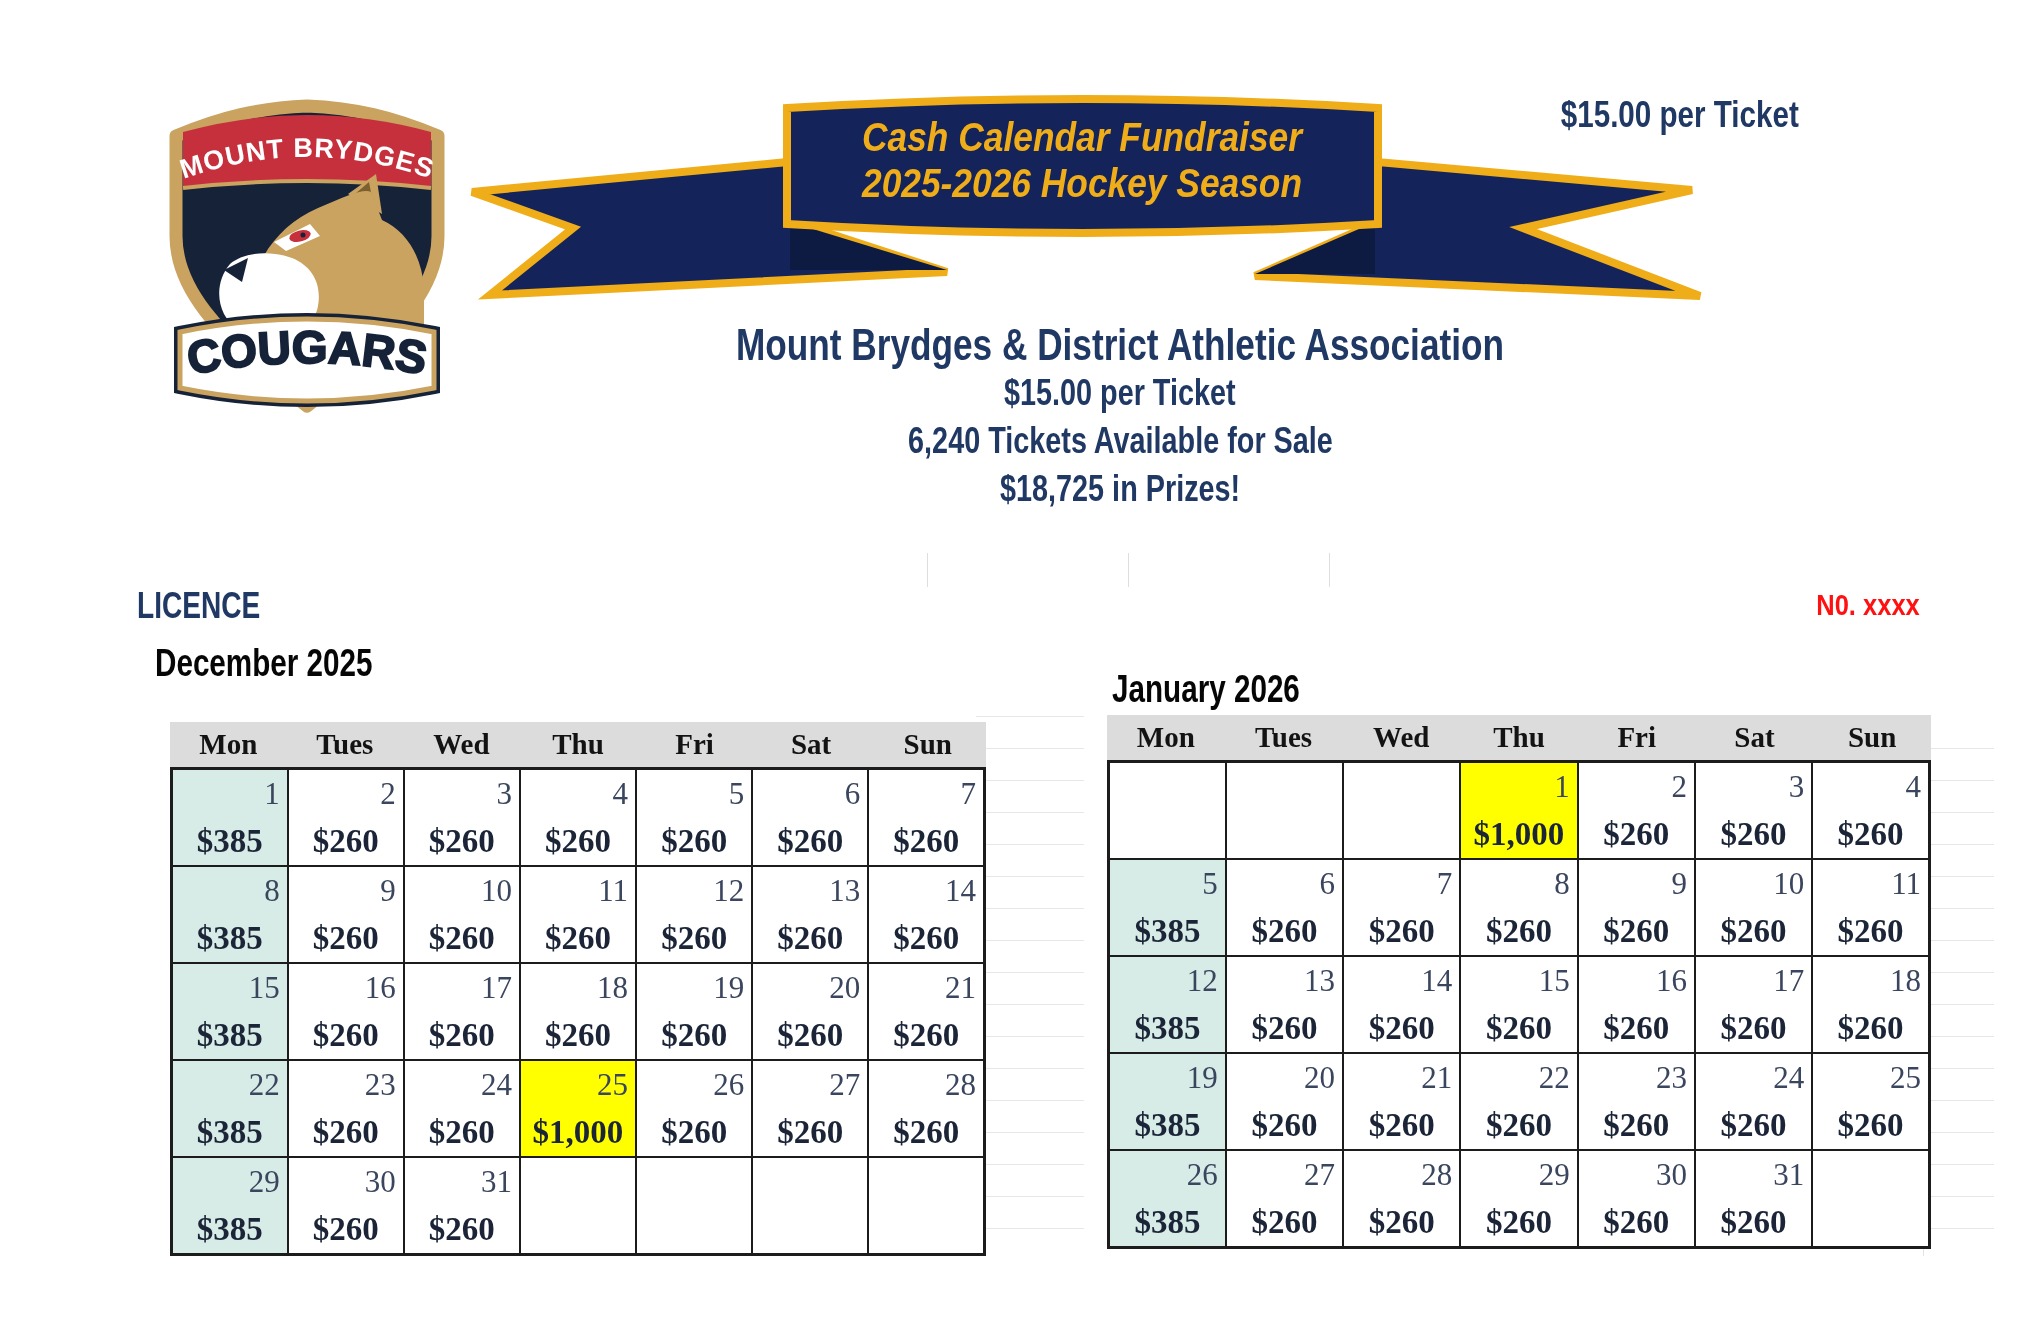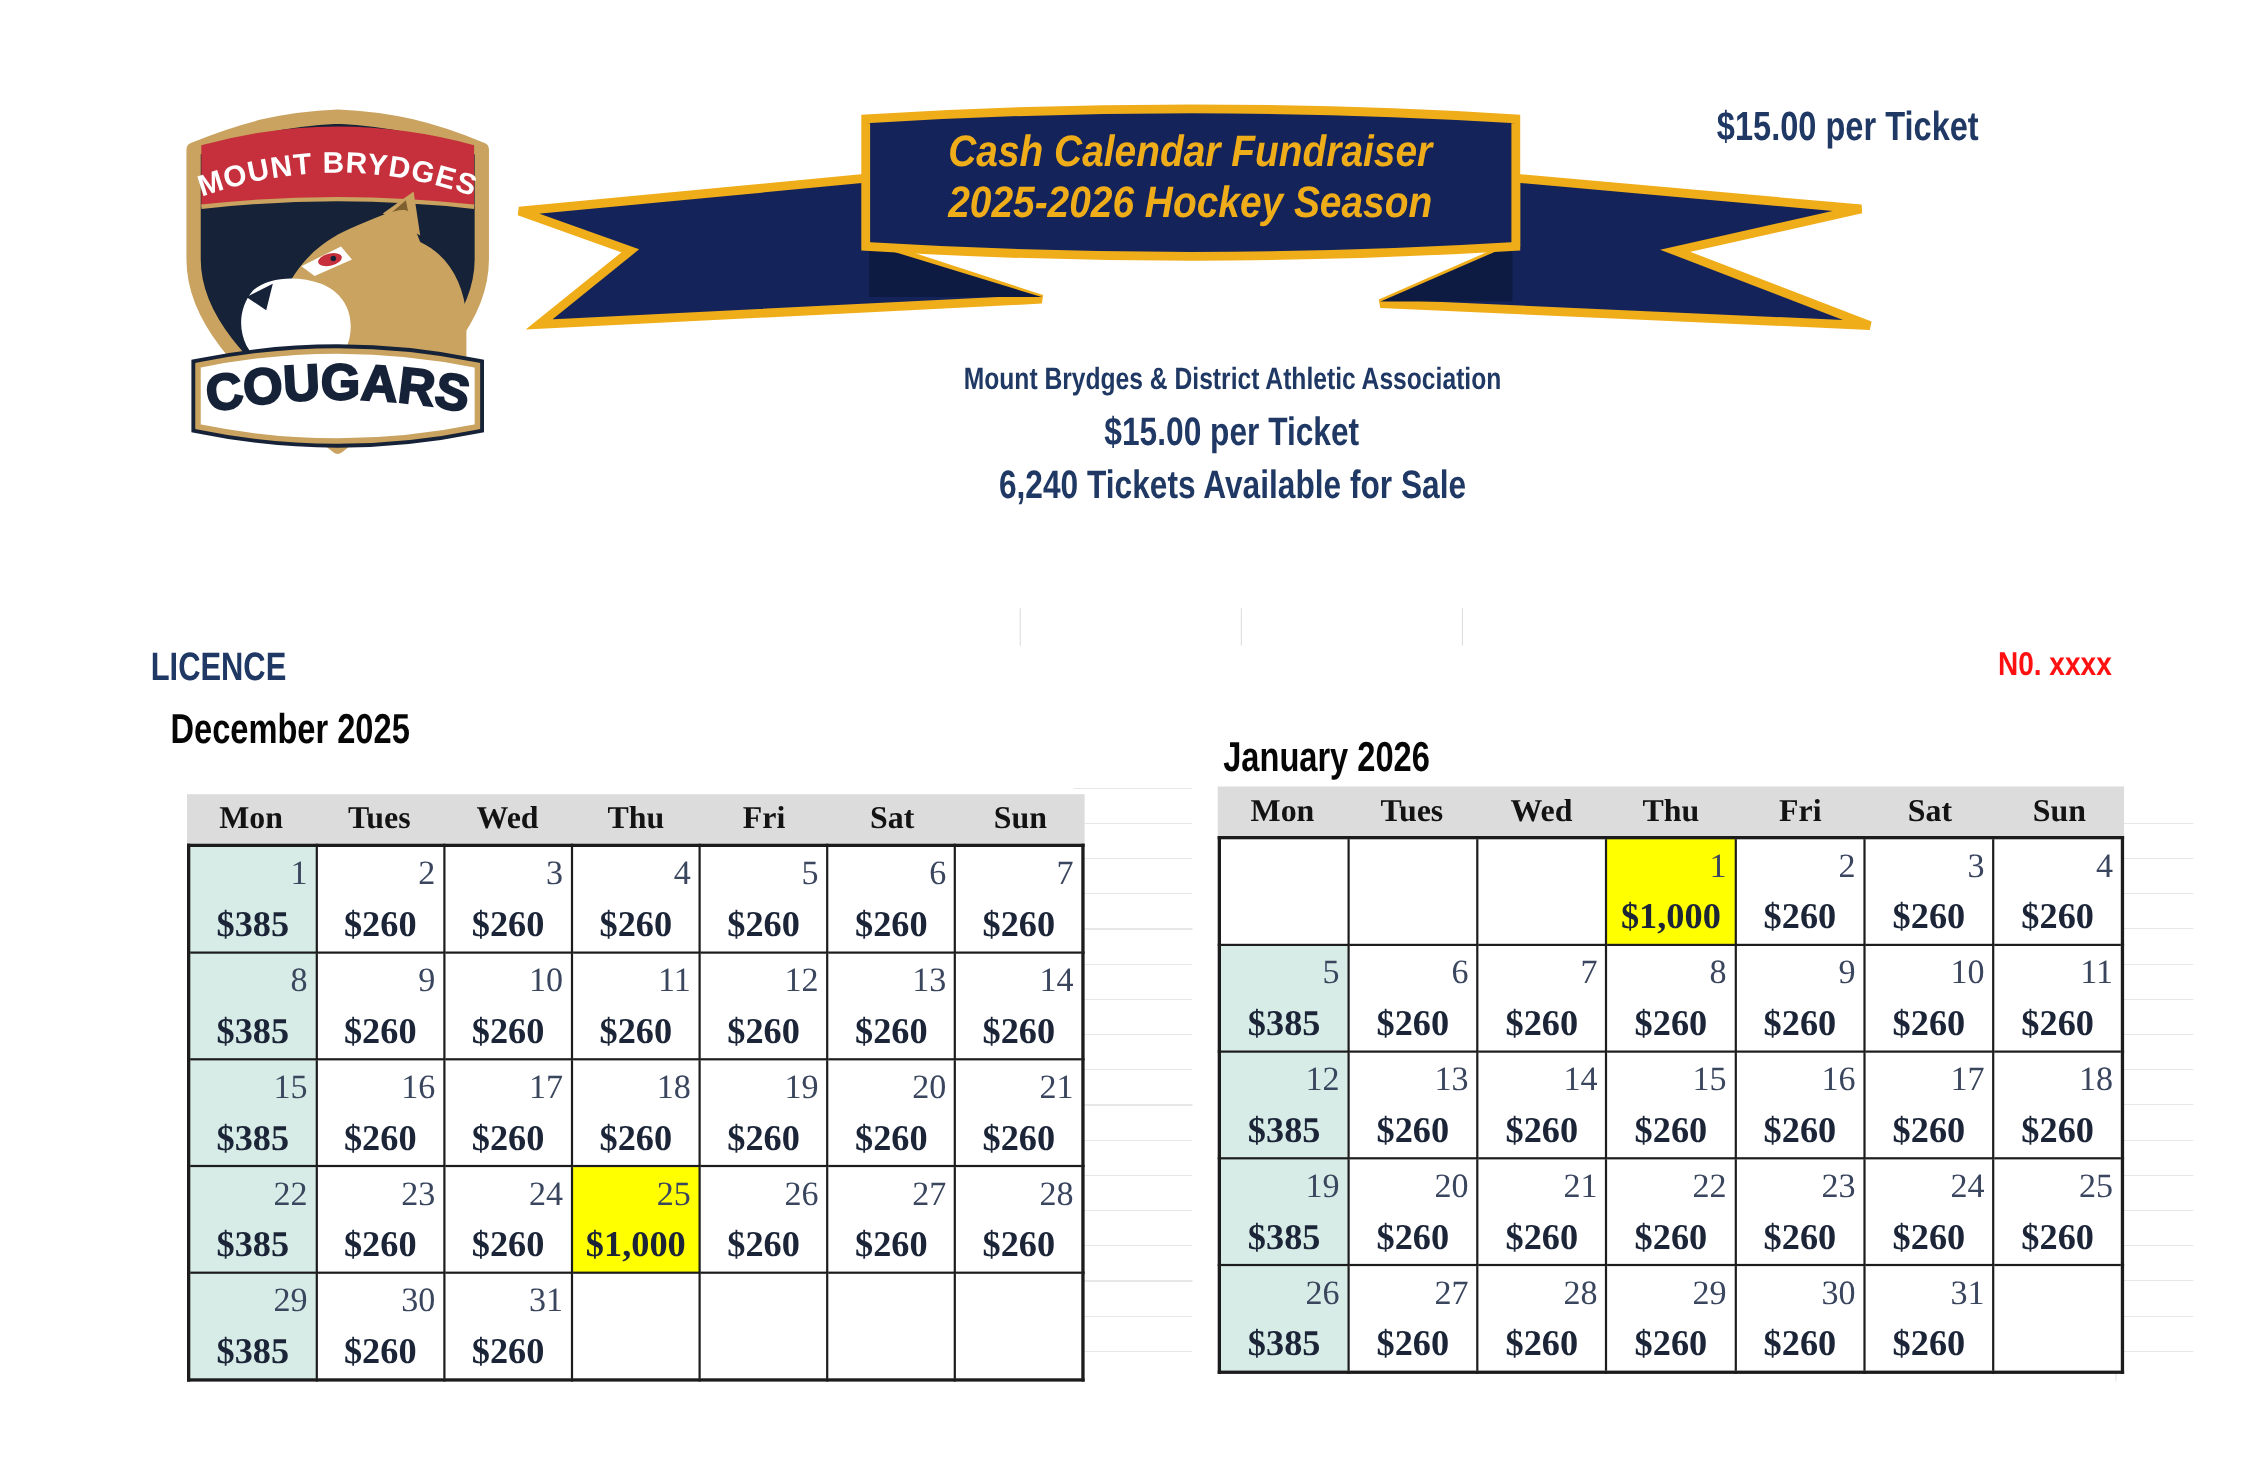--- a/index.html
+++ b/index.html
@@ -10,21 +10,21 @@
   .cond-l{display:inline-block;transform:scaleX(.78);transform-origin:left center;white-space:nowrap;}
   .cond-r{display:inline-block;transform:scaleX(.85);transform-origin:right center;white-space:nowrap;}
 
   
   .ticket-top{left:1430px;top:94px;width:500px;text-align:center;
               font-size:37px;font-weight:bold;color:var(--text_navy,#1f3864);}
 
   
   .org-block{left:620px;top:321px;width:1000px;text-align:center;color:var(--text_navy,#1f3864);}
   .org-line{height:48px;line-height:48px;font-size:36px;font-weight:bold;}
-  .org-line.h1{font-size:28px;}
+  .org-line.h1{font-size:44px;}
 
   .licence{left:137px;top:585px;font-size:36px;font-weight:bold;color:var(--text_navy,#1f3864);}
   .licno{left:1700px;top:588px;width:220px;text-align:right;font-size:30px;font-weight:bold;
          color:var(--licence_red,#ff1111);}
 
   
   .cal-title{font-size:38px;font-weight:bold;color:#060606;}
   .cal-title.dec{left:155px;top:642px;}
   .cal-title.jan{left:1112px;top:668px;}
 
@@ -108,20 +108,21 @@
   </svg>
 
   <div class="abs ticket-top">
     <span class="cond">$15.00 per Ticket</span>
   </div>
 
   <div class="abs org-block">
     <div class="org-line h1"><span class="cond">Mount Brydges &amp; District Athletic Association</span></div>
     <div class="org-line"><span class="cond">$15.00 per Ticket</span></div>
     <div class="org-line"><span class="cond">6,240 Tickets Available for Sale</span></div>
+    <div class="org-line"><span class="cond">$18,725 in Prizes!</span></div>
   </div>
 
   <div class="abs licence">
     <span class="cond-l">LICENCE</span>
   </div>
   <div class="abs licno">
     <span class="cond-r">N0. xxxx</span>
   </div>
 
   <div class="abs grid-strip strip-mid"></div>

